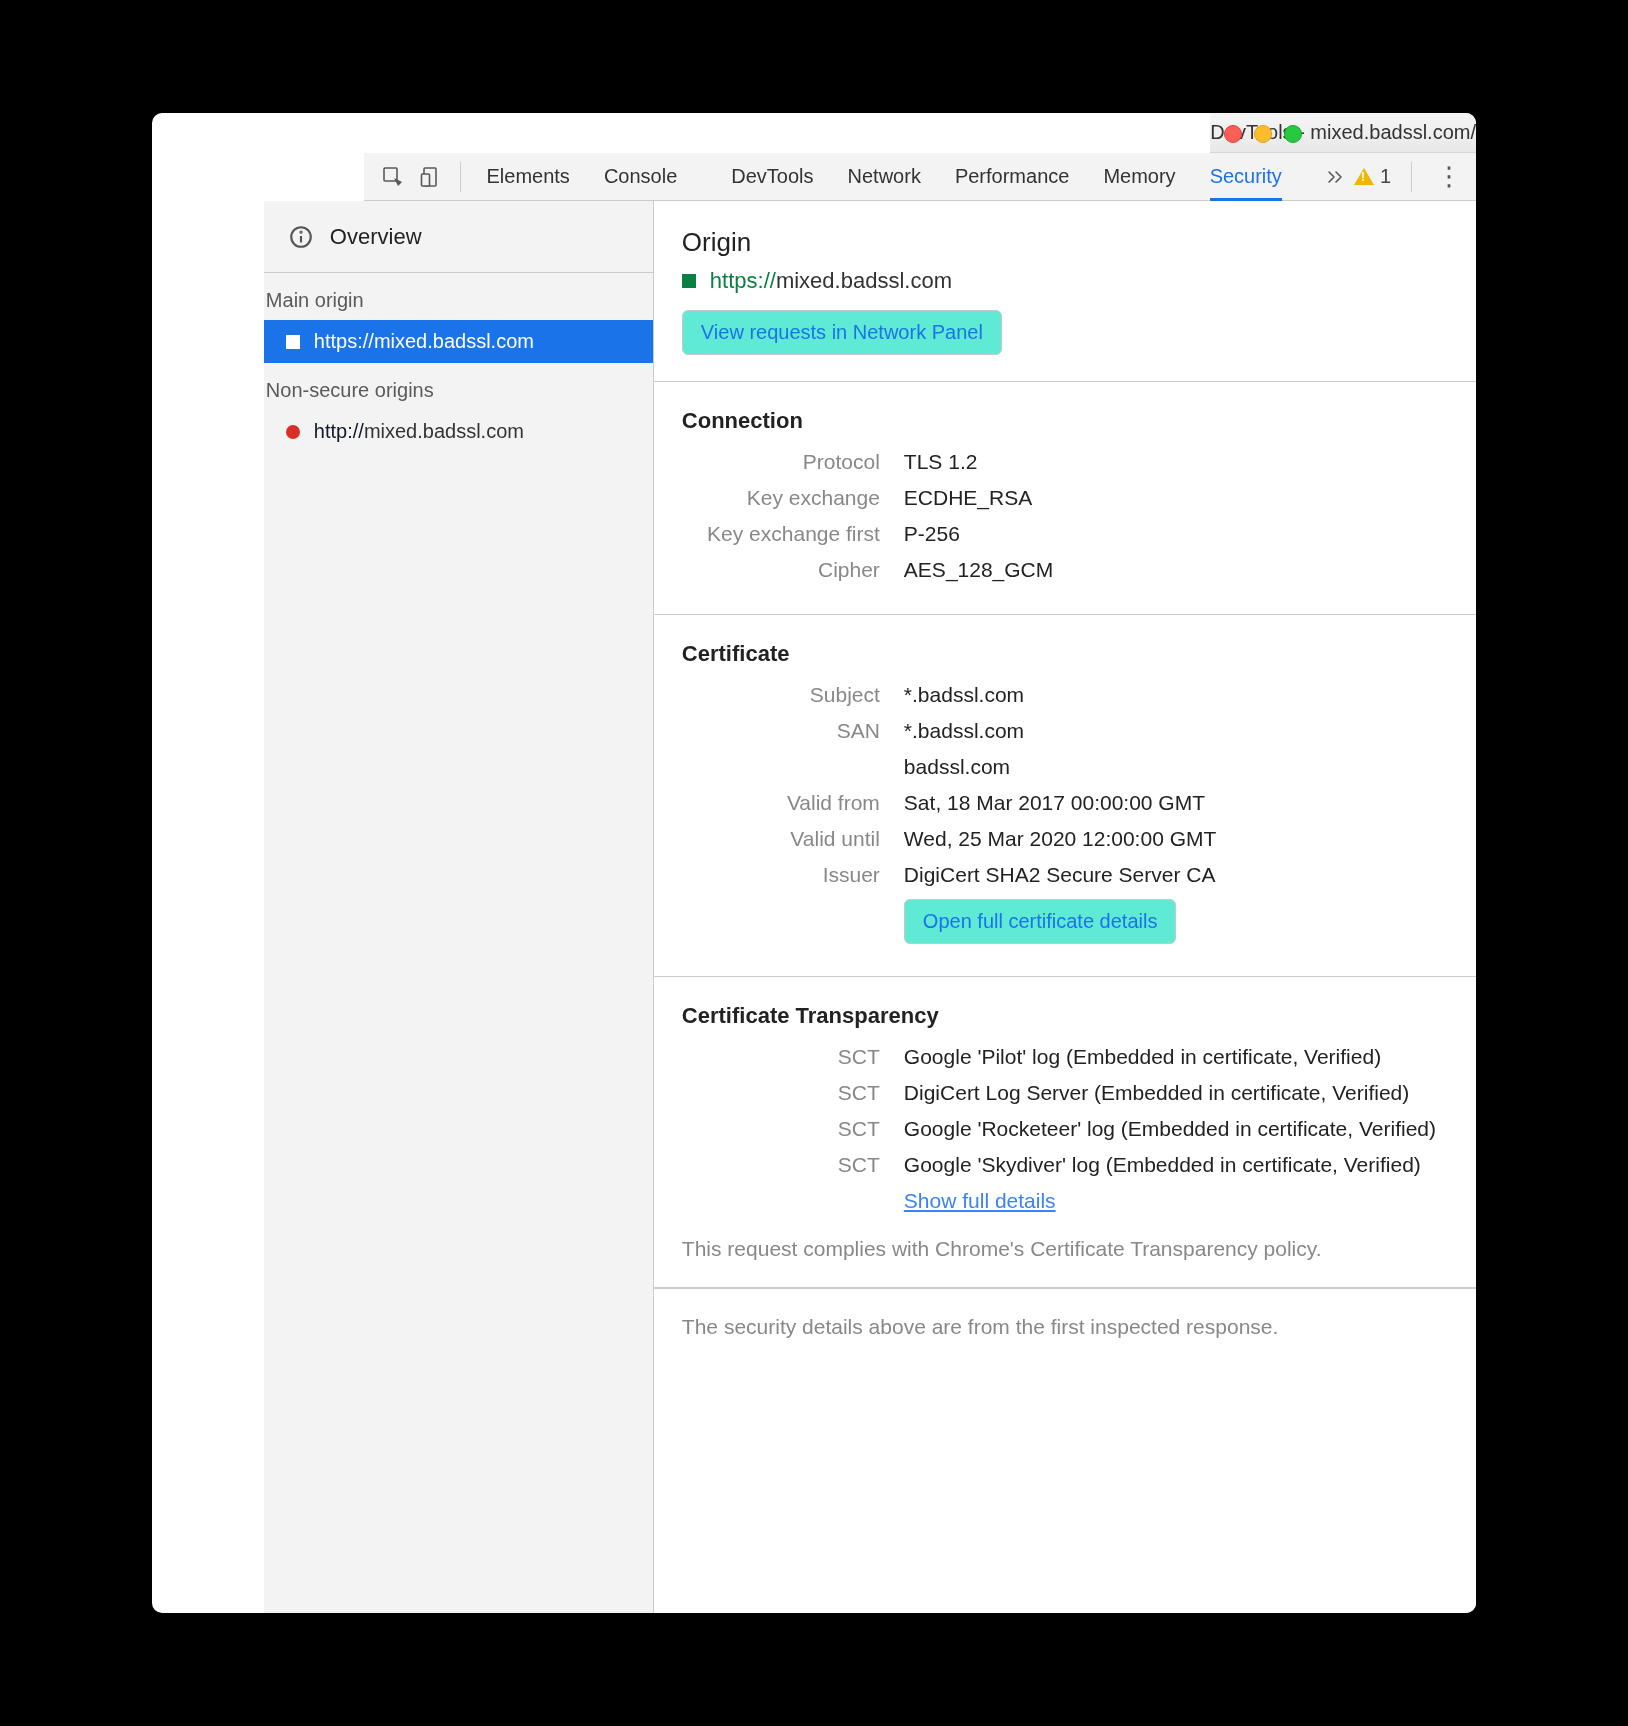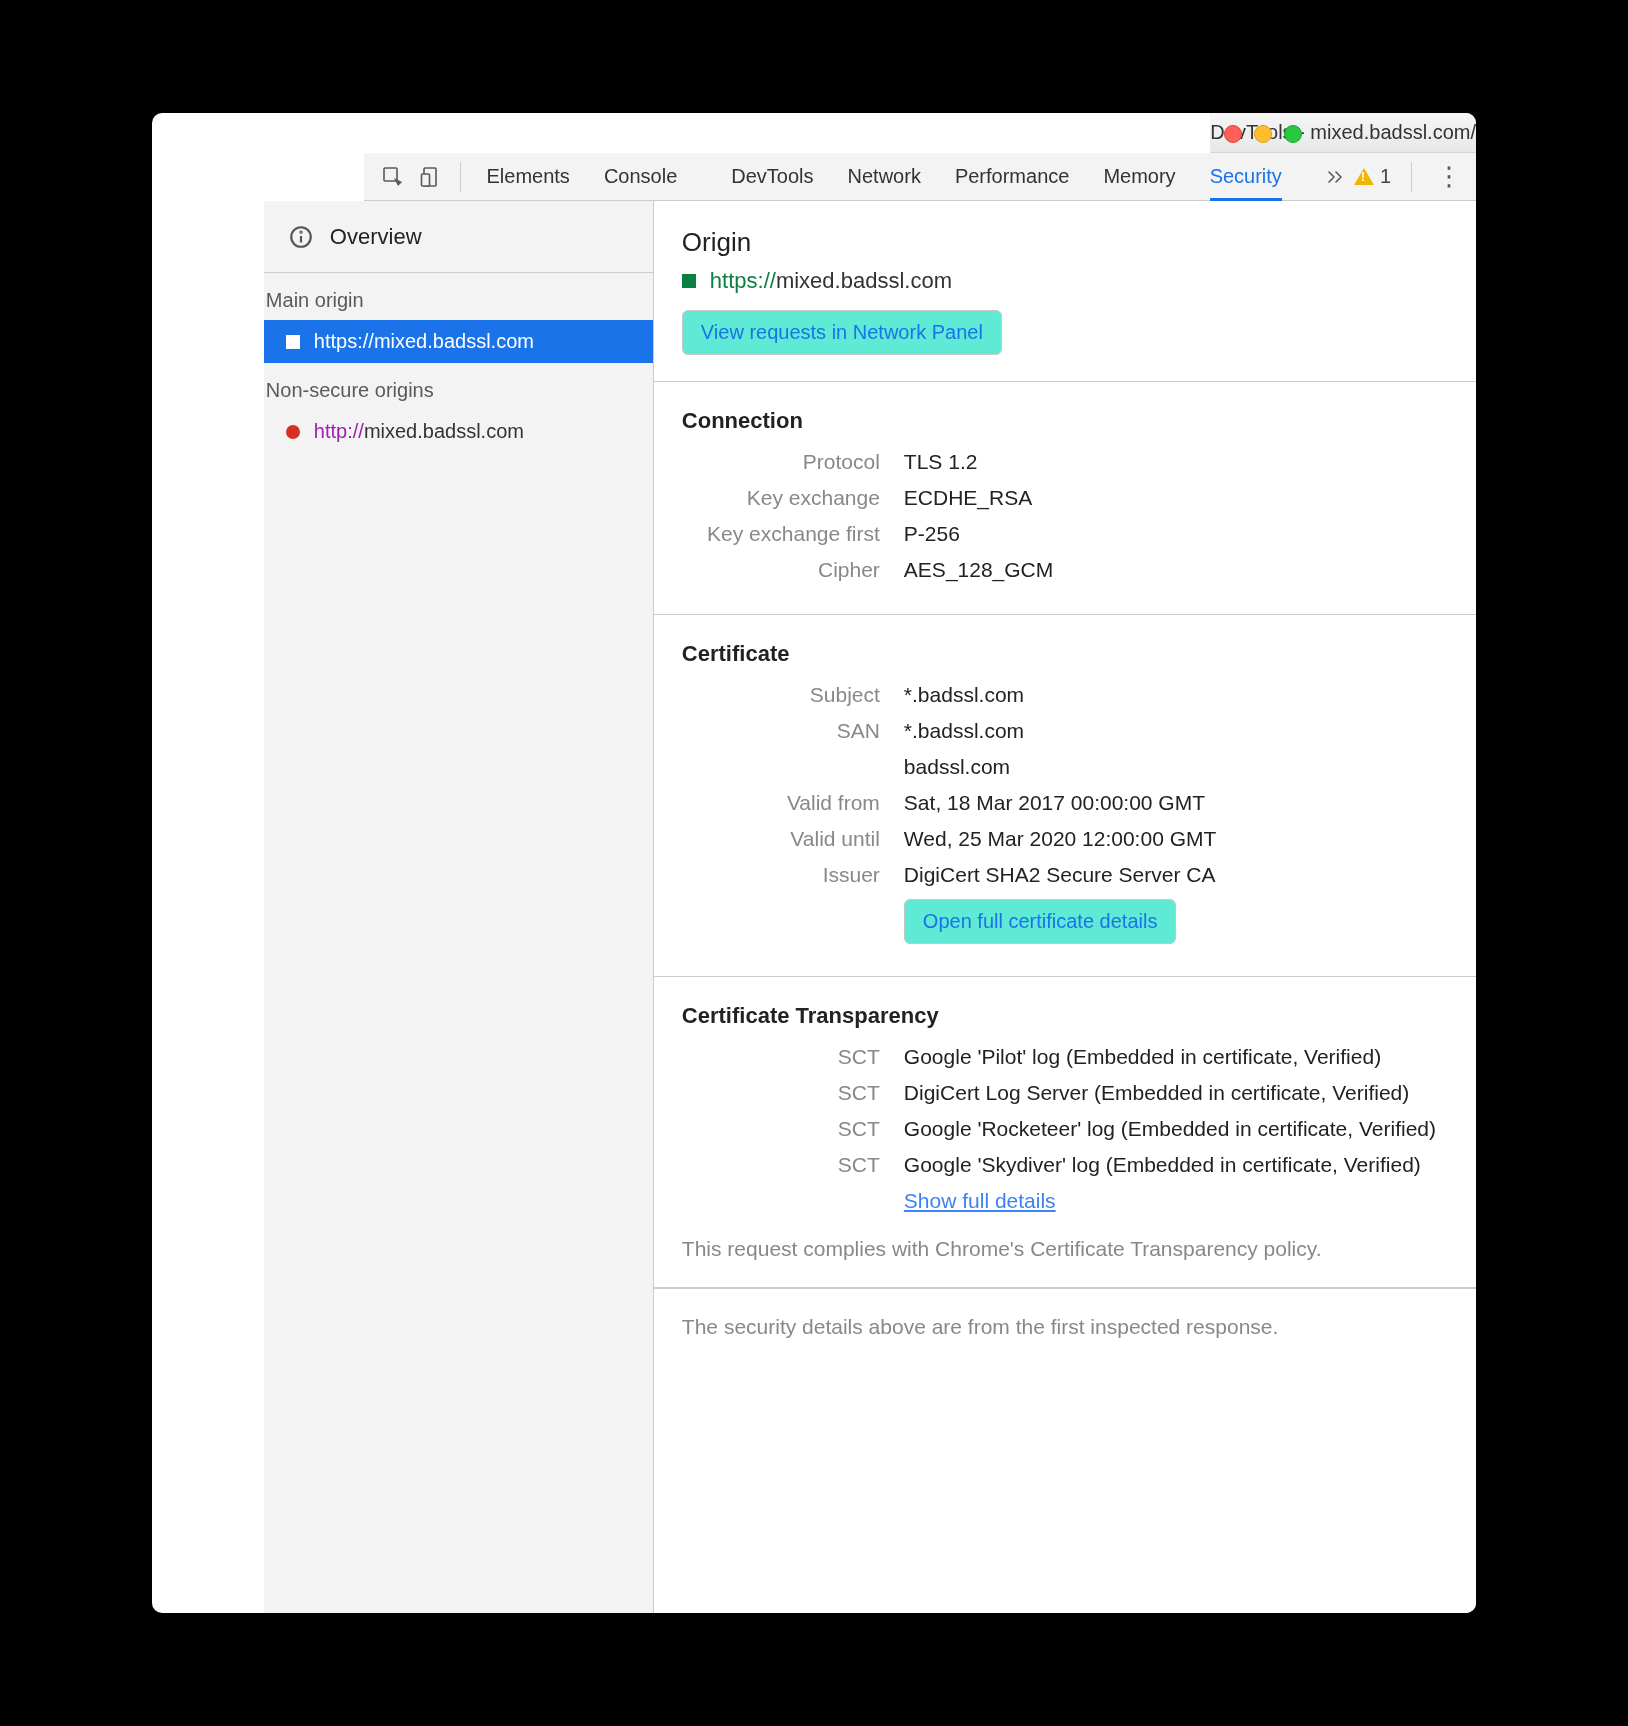--- a/index.html
+++ b/index.html
@@ -36,21 +36,21 @@
   .sidebar { width:390px; background:#f3f3f3; border-right:1px solid #ccc; }
   .overview-row { height:72px; border-bottom:1px solid #ccc; display:flex; align-items:center; padding:0 24px; gap:16px; font-size:22px; color:#222; }
   .overview-row svg { width:26px; height:26px; stroke:#555; fill:none; stroke-width:2; }
   .section-label { padding:16px 2px 8px; font-size:20px; color:#5a5a5a; }
   .origin-row { display:flex; align-items:center; gap:14px; padding:10px 22px; font-size:20px; white-space:nowrap; }
   .origin-row.selected { background:#1a73e8; color:#fff; }
   .sq { width:14px; height:14px; }
   .sq.white { background:#fff; border:2px solid #fff; }
   .circ { width:14px; height:14px; border-radius:50%; }
   .circ.red { background:#d93025; }
-  .url .scheme-bad { color:#a21caf; }
+  .url .scheme-bad { color:#0f172a; }
   .url .rest { color:#333; }
   .origin-row.selected .url .rest, .origin-row.selected .url .scheme { color:#fff; }
 
   .main { flex:1; overflow:auto; background:#fff; }
   .panel { border-bottom:1px solid #ccc; padding:26px 28px; }
   .panel:last-of-type { border-bottom:none; }
   .origin-line { display:flex; align-items:center; gap:14px; font-size:22px; margin:10px 0 16px; }
   .origin-line .square { width:14px; height:14px; background:#0b8043; }
   .origin-line .scheme { color:#0b8043; }
   .origin-line .domain { color:#333; }

